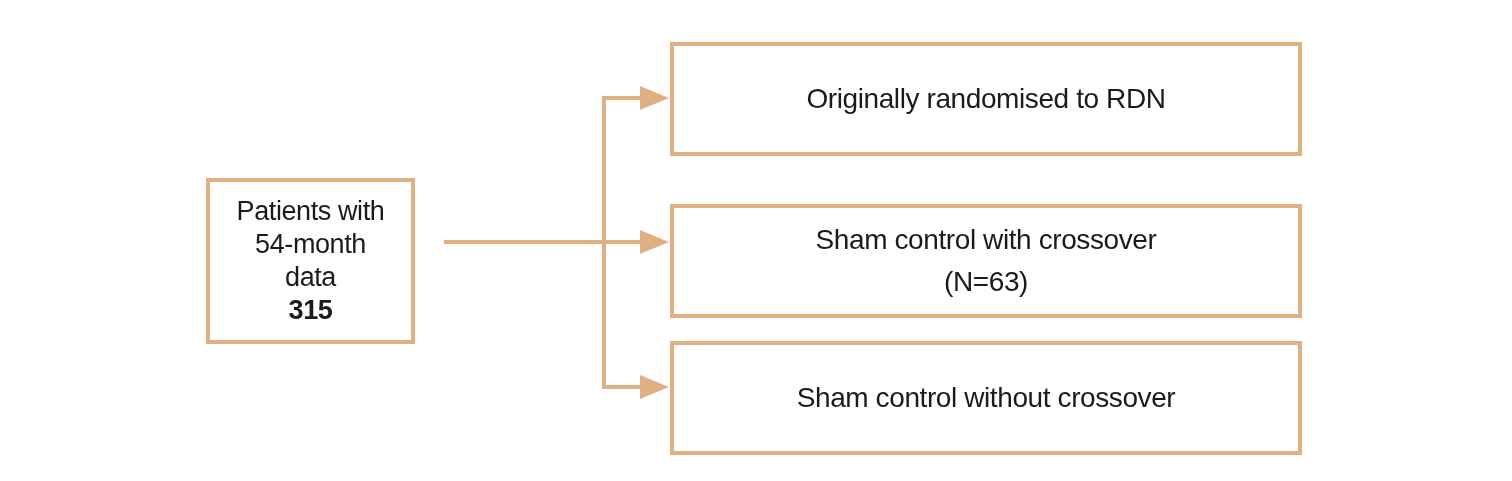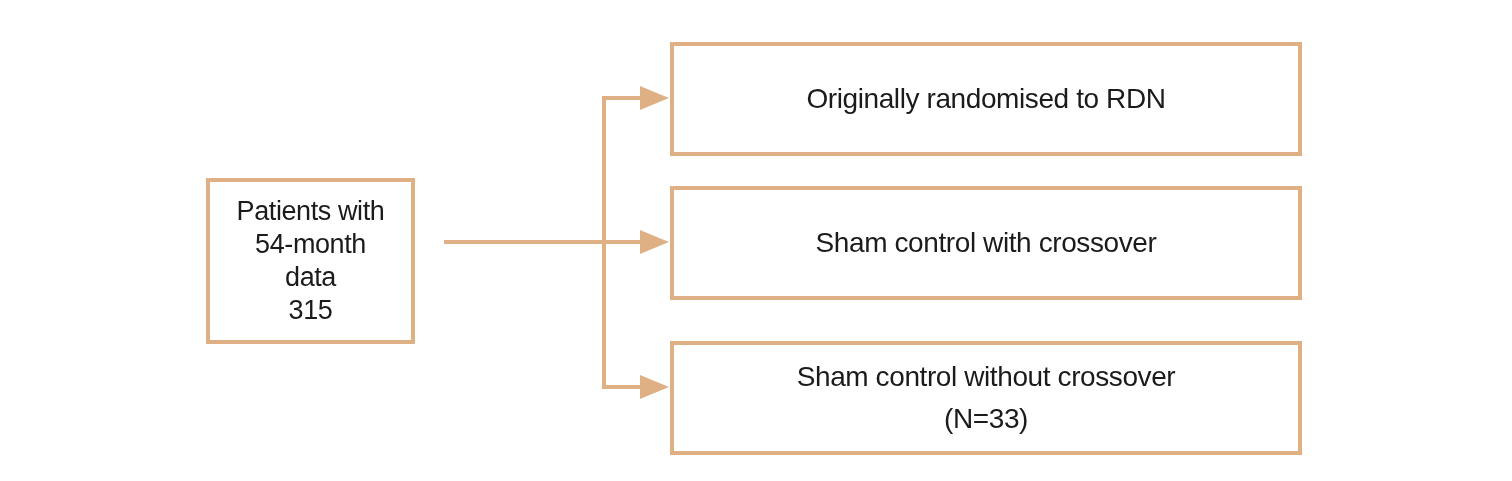--- a/index.html
+++ b/index.html
@@ -42,30 +42,30 @@
     letter-spacing: -0.4px;
   }
 
   .node--source {
     left: 206px; top: 158px;
     width: 209px; height: 166px;
     font-size: 27px;
     line-height: 33px;
     margin-top: 20px;
   }
-  .node--source .count { font-weight: normal; }
+  .node--source .count { font-weight: bold; }
 
   .node--branch {
     left: 670px;
     width: 632px; height: 114px;
     font-size: 28px;
     line-height: 42px;
   }
   .node--branch-0 { top: 42px; }
-  .node--branch-1 { top: 186px; }
+  .node--branch-1 { top: 204px; }
   .node--branch-2 { top: 341px; }
 </style>
 </head>
 <body>
 
 <div class="canvas">
 
   <svg class="connector-svg" viewBox="0 0 1512 481" xmlns="http://www.w3.org/2000/svg">
 
     <path class="connector-line" d="M 444 242 H 606"></path>
@@ -87,20 +87,20 @@
     <div>data</div>
     <div class="count">315</div>
   </div>
 
   <div class="node node--branch node--branch-0">
     <div>Originally randomised to RDN</div>
   </div>
 
   <div class="node node--branch node--branch-1">
     <div>Sham control with crossover</div>
+    <div>(N=63)</div>
   </div>
 
   <div class="node node--branch node--branch-2">
     <div>Sham control without crossover</div>
-    <div>(N=33)</div>
   </div>
 
 </div>
 
 </body></html>

